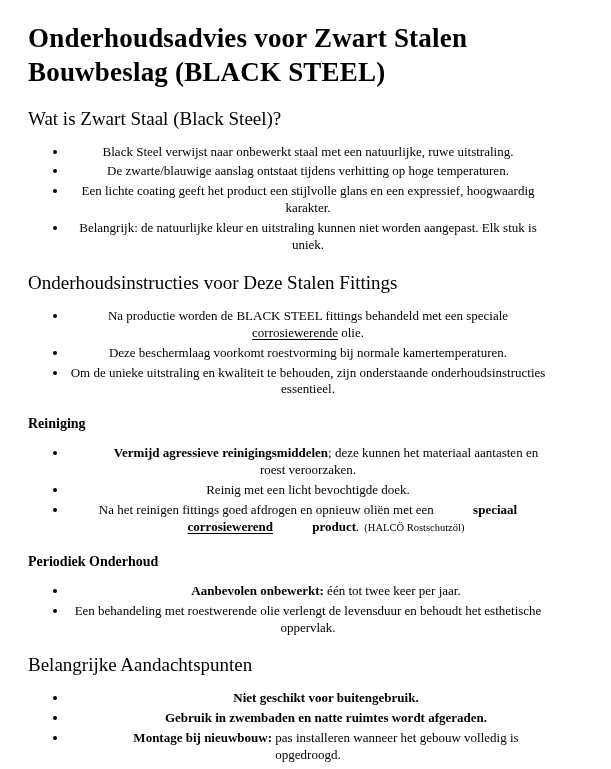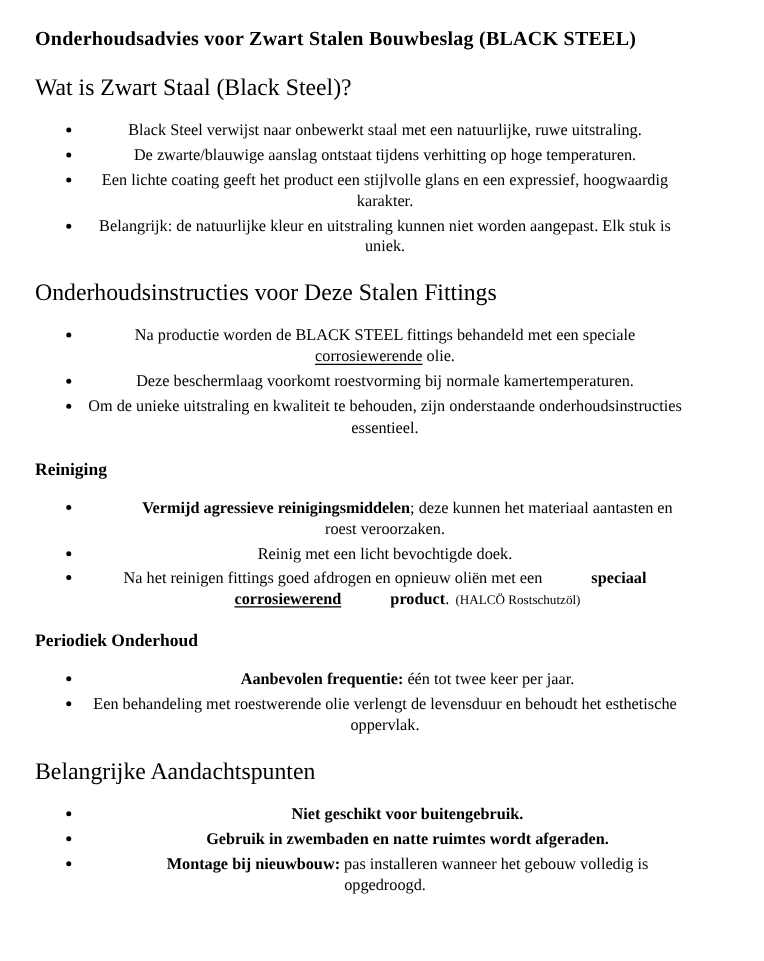--- a/index.html
+++ b/index.html
@@ -11,21 +11,21 @@
     font-family: "Liberation Serif", "DejaVu Serif", serif;
     color: #000000;
   }
   .page {
     width: 611px;
     height: 769px;
     padding: 20px 30px 10px 28px;
     background: #ffffff;
   }
   .doc-title {
-    font-size: 16px;
+    font-size: 27px;
     font-weight: bold;
     line-height: 1.25;
     max-width: 505px;
     margin: 2px 0 12px 0;
     letter-spacing: 0.2px;
   }
   .doc-h1 {
     font-size: 19px;
     font-weight: normal;
     margin: 18px 0 14px 0;
@@ -82,21 +82,21 @@
         <li><span class="run">Om de unieke uitstraling en kwaliteit te behouden, zijn onderstaande onderhoudsinstructies essentieel.</span></li>
       </ul>
       <h3 class="doc-h2">Reiniging</h3>
       <ul class="doc-bullets">
         <li><span class="run bold">Vermijd agressieve reinigingsmiddelen</span><span class="run">; deze kunnen het materiaal aantasten en roest veroorzaken.</span></li>
         <li><span class="run">Reinig met een licht bevochtigde doek.</span></li>
         <li><span class="run">Na het reinigen fittings goed afdrogen en opnieuw oliën met een </span><span class="run bold">speciaal </span><span class="run bold wavy">corrosiewerend</span><span class="run bold"> product</span><span class="run">.</span><span class="run small">(HALCÖ Rostschutzöl)</span></li>
       </ul>
       <h3 class="doc-h2">Periodiek Onderhoud</h3>
       <ul class="doc-bullets">
-        <li><span class="run bold">Aanbevolen frequentie:</span><span class="run"> één tot twee keer per jaar.</span></li>
+        <li><span class="run bold">Aanbevolen onbewerkt:</span><span class="run"> één tot twee keer per jaar.</span></li>
         <li><span class="run">Een behandeling met roestwerende olie verlengt de levensduur en behoudt het esthetische oppervlak.</span></li>
       </ul>
       <h2 class="doc-h1">Belangrijke Aandachtspunten</h2>
       <ul class="doc-bullets">
         <li><span class="run bold">Niet geschikt voor buitengebruik.</span></li>
         <li><span class="run bold">Gebruik in zwembaden en natte ruimtes wordt afgeraden.</span></li>
         <li><span class="run bold">Montage bij nieuwbouw:</span><span class="run"> pas installeren wanneer het gebouw volledig is opgedroogd.</span></li>
       </ul>
     </div>
 </div>

